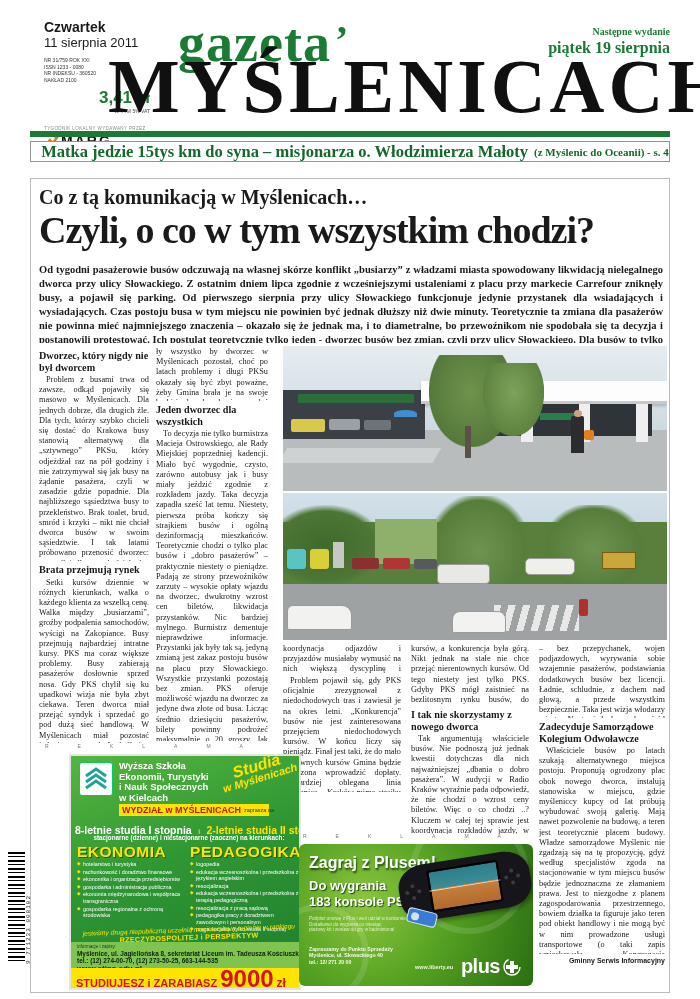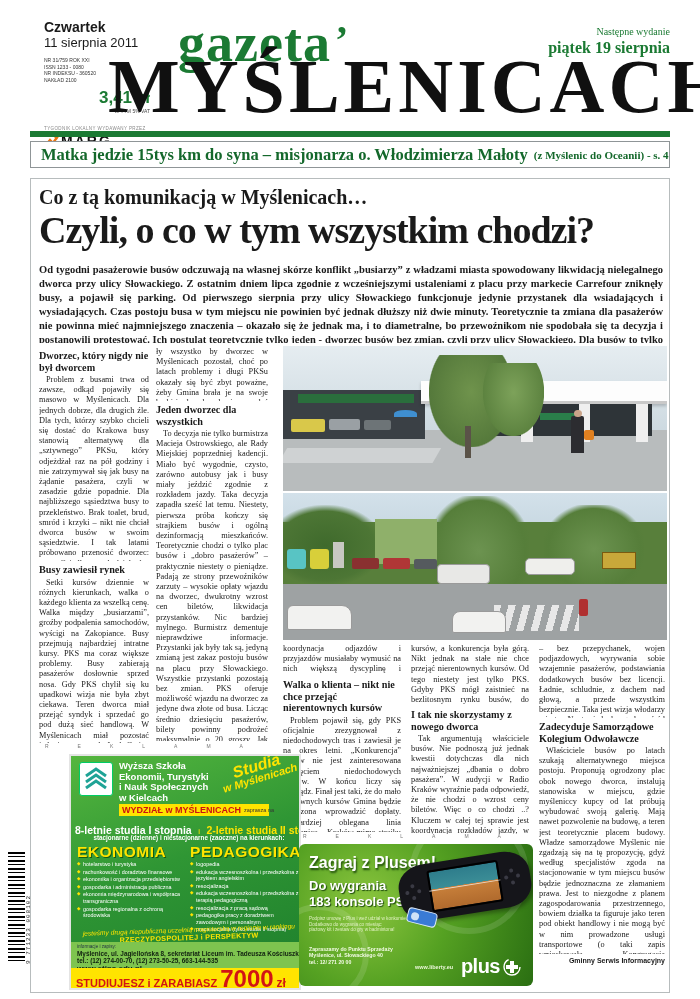--- a/index.html
+++ b/index.html
@@ -17,26 +17,26 @@
   .tinyblock{margin-top:7px;}
   .price{color:#1b7a33;font-family:"Liberation Sans",sans-serif;font-weight:bold;font-size:17px;text-align:right;margin-top:5px;padding-right:6px;}
   .pricenote{font-size:5px;color:#444;text-align:right;padding-right:6px;font-family:"Liberation Sans",sans-serif;}
   .pubnote{font-size:4.5px;color:#888;margin-top:12px;letter-spacing:.4px;font-family:"Liberation Sans",sans-serif;}
   .marg{display:flex;align-items:center;gap:2px;margin-top:2px;}
   .marg .txt{font-family:"Liberation Sans",sans-serif;font-weight:bold;font-size:14px;letter-spacing:2px;color:#111;}
   .gazeta{left:178px;top:12px;color:#1b7a33;font-weight:bold;font-size:54px;line-height:56px;letter-spacing:1px;}
   .gazeta .mark{font-size:40px;vertical-align:8px;margin-left:4px;}
   .mastmain{left:108px;top:44px;font-weight:bold;font-size:76px;line-height:84px;letter-spacing:4px;color:#101010;white-space:nowrap;}
   .nextissue{right:30px;top:26px;text-align:right;color:#1b7a33;}
-  .nextissue .l1{font-weight:normal;font-size:10px;line-height:12px;}
+  .nextissue .l1{font-weight:bold;font-size:10px;line-height:12px;}
   .nextissue .l2{font-weight:bold;font-size:16px;line-height:19px;}
   .greenbar{left:30px;top:131px;width:640px;height:6px;background:#1b7a33;}
 
   
-  .teaser{left:30px;top:141px;width:640px;height:27px;border:1px solid #8f9597;display:flex;align-items:center;padding-left:10px;background:#fff;}
+  .teaser{left:30px;top:141px;width:640px;height:21px;border:1px solid #8f9597;display:flex;align-items:center;padding-left:10px;background:#fff;justify-content:center;}
   .teaser .main{color:#14682b;font-weight:bold;font-size:16.5px;white-space:nowrap;}
   .teaser .suffix{color:#14682b;font-weight:bold;font-size:11px;margin-left:6px;white-space:nowrap;}
 
   
   .article{left:30px;top:178px;width:640px;height:815px;border:1px solid #b7bcbd;background:#fff;}
   .kicker{left:8px;top:7px;font-weight:bold;font-size:20px;line-height:22px;}
   .headline{left:8px;top:30px;font-weight:bold;font-size:38px;line-height:42px;letter-spacing:-1px;white-space:nowrap;}
   .lead{left:8px;top:84px;width:624px;height:80px;font-weight:bold;font-size:10.5px;line-height:14px;text-align:justify;overflow:hidden;}
 
   .col{position:absolute;overflow:hidden;}
@@ -161,21 +161,21 @@
     <div class="abs kicker">Co z tą komunikacją w Myślenicach…</div>
     <div class="abs headline">Czyli, o co w tym wszystkim chodzi?</div>
     <div class="abs lead">Od tygodni pasażerowie busów odczuwają na własnej skórze konflikt „busiarzy” z władzami miasta spowodowany likwidacją nielegalnego dworca przy ulicy Słowackiego. Z ostatnim dniem lipca zgodnie z wcześniejszymi ustaleniami z placu przy markecie Carrefour zniknęły busy, a pojawił się parking. Od pierwszego sierpnia przy ulicy Słowackiego funkcjonuje jedynie przystanek dla wsiadających i wysiadających. Czas postoju busa w tym miejscu nie powinien być jednak dłuższy niż dwie minuty. Teoretycznie ta zmiana dla pasażerów nie powinna mieć najmniejszego znaczenia – okazało się że jednak ma, i to diametralne, bo przewoźnikom nie spodobała się ta decyzja i postanowili protestować. Ich postulat teoretycznie tylko jeden - dworzec busów bez zmian, czyli przy ulicy Słowackiego. Dla busów to tylko jeden postulat, którego ich zdaniem „nie chce spełnić burmistrz”. Dla włodarzy to jednak problem i to bardziej złożony</div>
 
     <div class="col" style="left:8px;top:168px;width:110px;height:398px;">
       <div class="chunk" style="height:214px;">
         <div class="colhead">Dworzec, który nigdy nie był dworcem</div>
         <div class="bodytext ind">Problem z busami trwa od zawsze, odkąd pojawiły się masowo w Myślenicach. Dla jednych dobrze, dla drugich źle. Dla tych, którzy szybko chcieli się dostać do Krakowa busy stanowią alternatywę dla „sztywnego” PKSu, który odjeżdżał raz na pół godziny i nie zatrzymywał się jak busy na żądanie pasażera, czyli w zasadzie gdzie popadnie. Dla najbliższego sąsiedztwa busy to przekleństwo. Brak toalet, brud, smród i krzyki – nikt nie chciał dworca busów w swoim sąsiedztwie. I tak latami próbowano przenosić dworzec: to na Osiedle przy kościele św. Brata Alberta, to na plac targowy na Dolnym Przedmieściu. Żadne z tych miejsc nie zyskało aprobaty, a problem pozostał. Busy samoistnie wypracowały sobie swój dworzec przy Słowackiego, żądając wybudowania toalet i stosownego zaplecza w miejscu, które nigdy dworcem nie było i nie miało być. I tak mijały lata.</div>
       </div>
       <div class="chunk" style="height:182px;">
-        <div class="colhead">Busy zawiesił rynek</div>
+        <div class="colhead">Brata przejmują rynek</div>
         <div class="bodytext ind">Setki kursów dziennie w różnych kierunkach, walka o każdego klienta za wszelką cenę. Walka między „busiarzami”, groźby podpalenia samochodów, wyścigi na Zakopiance. Busy przejmują najbardziej intratne kursy. PKS ma coraz większe problemy. Busy zabierają pasażerów dosłownie sprzed nosa. Gdy PKS chylił się ku upadkowi wizja nie była zbyt ciekawa. Teren dworca miał przejąć syndyk i sprzedać go pod dużą sieć handlową. W Myślenicach miał pozostać jedynie przystanek. I tak Gmina chcąc ratować komunikację i miejsca pracy utworzyła spółkę wspólnie z pracownikami PKSu. Władze i Rada Miejska robi-</div>
       </div>
     </div>
 
     <div class="col" style="left:125px;top:168px;width:112px;height:398px;">
       <div class="chunk bodytext" style="height:54px;">ły wszystko by dworzec w Myślenicach pozostał, choć po latach problemy i długi PKSu okazały się być zbyt poważne, żeby Gmina brała je na swoje barki i zdecydowała się sprzedać swoje udziały gwarantując zachowanie funkcji dworca.</div>
       <div class="colhead">Jeden dworzec dla wszystkich</div>
       <div class="chunk bodytext ind" style="height:312px;">To decyzja nie tylko burmistrza Macieja Ostrowskiego, ale Rady Miejskiej poprzedniej kadencji. Miało być wygodnie, czysto, zarówno autobusy jak i busy miały jeździć zgodnie z rozkładem jazdy. Taka decyzja zapadła sześć lat temu. Niestety, pierwsza próba kończy się strajkiem busów i ogólną dezinformacją mieszkańców. Teoretycznie chodzi o tylko plac busów i „dobro pasażerów” – praktycznie niestety o pieniądze. Padają ze strony przewoźników zarzuty – wysokie opłaty wjazdu na dworzec, dwukrotny wzrost cen biletów, likwidacja przystanków. Nic bardziej mylnego. Burmistrz dementuje nieprawdziwe informacje. Przystanki jak były tak są, jedyną zmianą jest zakaz postoju busów na placu przy Słowackiego. Wszystkie przystanki pozostają bez zmian. PKS oferuje możliwość wjazdu na dworzec za jedyne dwa złote od busa. Licząc średnio dziesięciu pasażerów, bilety powinny podrożeć maksymalnie o 20 groszy. Jak jest w rzeczywistości? Od kilku tygodni, mimo, iż busy w dalszym ciągu nie wjeżdżają na teren dworca bilet podrożał średnio o ponad złotówkę. Strajk rozpoczęty 1 sierpnia trwał jeden dzień, w międzyczasie gmina uruchomiła komunikację zastępczą.</div>
     </div>
 
@@ -223,21 +223,20 @@
       <div class="ph-shape" style="left:40%;top:48%;width:14%;height:14%;background:#e8e8e6;border-radius:4px;border:1px solid #9a9a9a;"></div>
       <div class="ph-shape" style="left:63%;top:44%;width:13%;height:12%;background:#efefec;border-radius:5px;border:1px solid #9a9a9a;"></div>
       <div class="ph-shape" style="left:1%;top:76%;width:17%;height:17%;background:#f2f2f0;border-radius:6px 10px 2px 2px;border:1px solid #9a9a9a;"></div>
       <div class="ph-shape" style="left:44%;top:80%;width:14%;height:15%;background:#f2f2f0;border-radius:8px 8px 2px 2px;border:1px solid #9a9a9a;"></div>
       <div class="ph-shape" style="left:77%;top:72%;width:2.5%;height:12%;background:#b03030;border-radius:2px;"></div>
       <div class="ph-shape" style="left:83%;top:40%;width:9%;height:12%;background:#c8a83a;border:1px solid #7a5a10;"></div>
     </div>
 
     <div class="col" style="left:252px;top:465px;width:118px;height:190px;">
       <div class="chunk bodytext" style="height:32px;">koordynacja odjazdów i przyjazdów musiałaby wymusić na nich większą dyscyplinę i punktualność.</div>
-      <div class="colhead">Walka o klienta – nikt nie chce przejąć nierentownych kursów</div>
       <div class="chunk bodytext ind" style="height:116px;">Problem pojawił się, gdy PKS oficjalnie zrezygnował z niedochodowych tras i zawiesił je na okres letni. „Konkurencja” busów nie jest zainteresowana przejęciem niedochodowych kursów. W końcu liczy się pieniądz. Finał jest taki, że do mało rentownych kursów Gmina będzie zmuszona wprowadzić dopłaty. Najbardziej oblegana linia Myślenice – Kraków mimo strajku nadal funkcjonowała choć z opóźnieniem, a pasażerów zabierali inni przewoźnicy nie odpuszczając najbardziej intratnych</div>
     </div>
 
     <div class="col" style="left:380px;top:465px;width:118px;height:190px;">
       <div class="chunk bodytext" style="height:62px;">kursów, a konkurencja była górą. Nikt jednak na stałe nie chce przejąć nierentownych kursów. Od tego niestety jest tylko PKS. Gdyby PKS mógł zaistnieć na bezlitosnym rynku busów, do takiej sytuacji pewnie by nie doszło.</div>
       <div class="colhead">I tak nie skorzystamy z nowego dworca</div>
       <div class="chunk bodytext ind" style="height:100px;">Tak argumentują właściciele busów. Nie podnoszą już jednak kwestii dotychczas dla nich najważniejszej „dbania o dobro pasażera”. W audycji w Radio Kraków wyraźnie pada odpowiedź, że nie chodzi o wzrost ceny biletów. Więc o co chodzi ..? Kluczem w całej tej sprawie jest koordynacja rozkładów jazdy, w taki sposób aby zarówno busy jak i autobusy odjeżdżały o określonych stałych, niezmiennych godzinach</div>
     </div>
 
     <div class="col" style="left:508px;top:465px;width:126px;height:332px;">
@@ -303,21 +302,21 @@
       </div>
       <div class="sc-info">
         <div class="lab">informacje i zapisy:</div>
         <div class="adr">Myślenice, ul. Jagiellońska 8,  sekretariat Liceum im. Tadeusza Kościuszki</div>
         <div class="adr">tel.:  (12) 274-00-70,  (12) 273-50-25,  663-144-535</div>
         <div class="web">www.etins.edu.pl</div>
       </div>
       <div class="sc-bottom">
         <div class="row">
           <span class="t">STUDIUJESZ  i  ZARABIASZ</span>
-          <span class="n">7000</span>
+          <span class="n">9000</span>
           <span class="z">zł</span>
         </div>
 
       </div>
     </div>
 
     <div class="abs ad-plus">
       <div class="pl-swirl" style="left:110px;top:-30px;width:120px;height:120px;"></div>
       <div class="pl-swirl" style="left:-30px;top:60px;width:100px;height:100px;"></div>
       <div class="pl-title">Zagraj z Plusem!</div>

